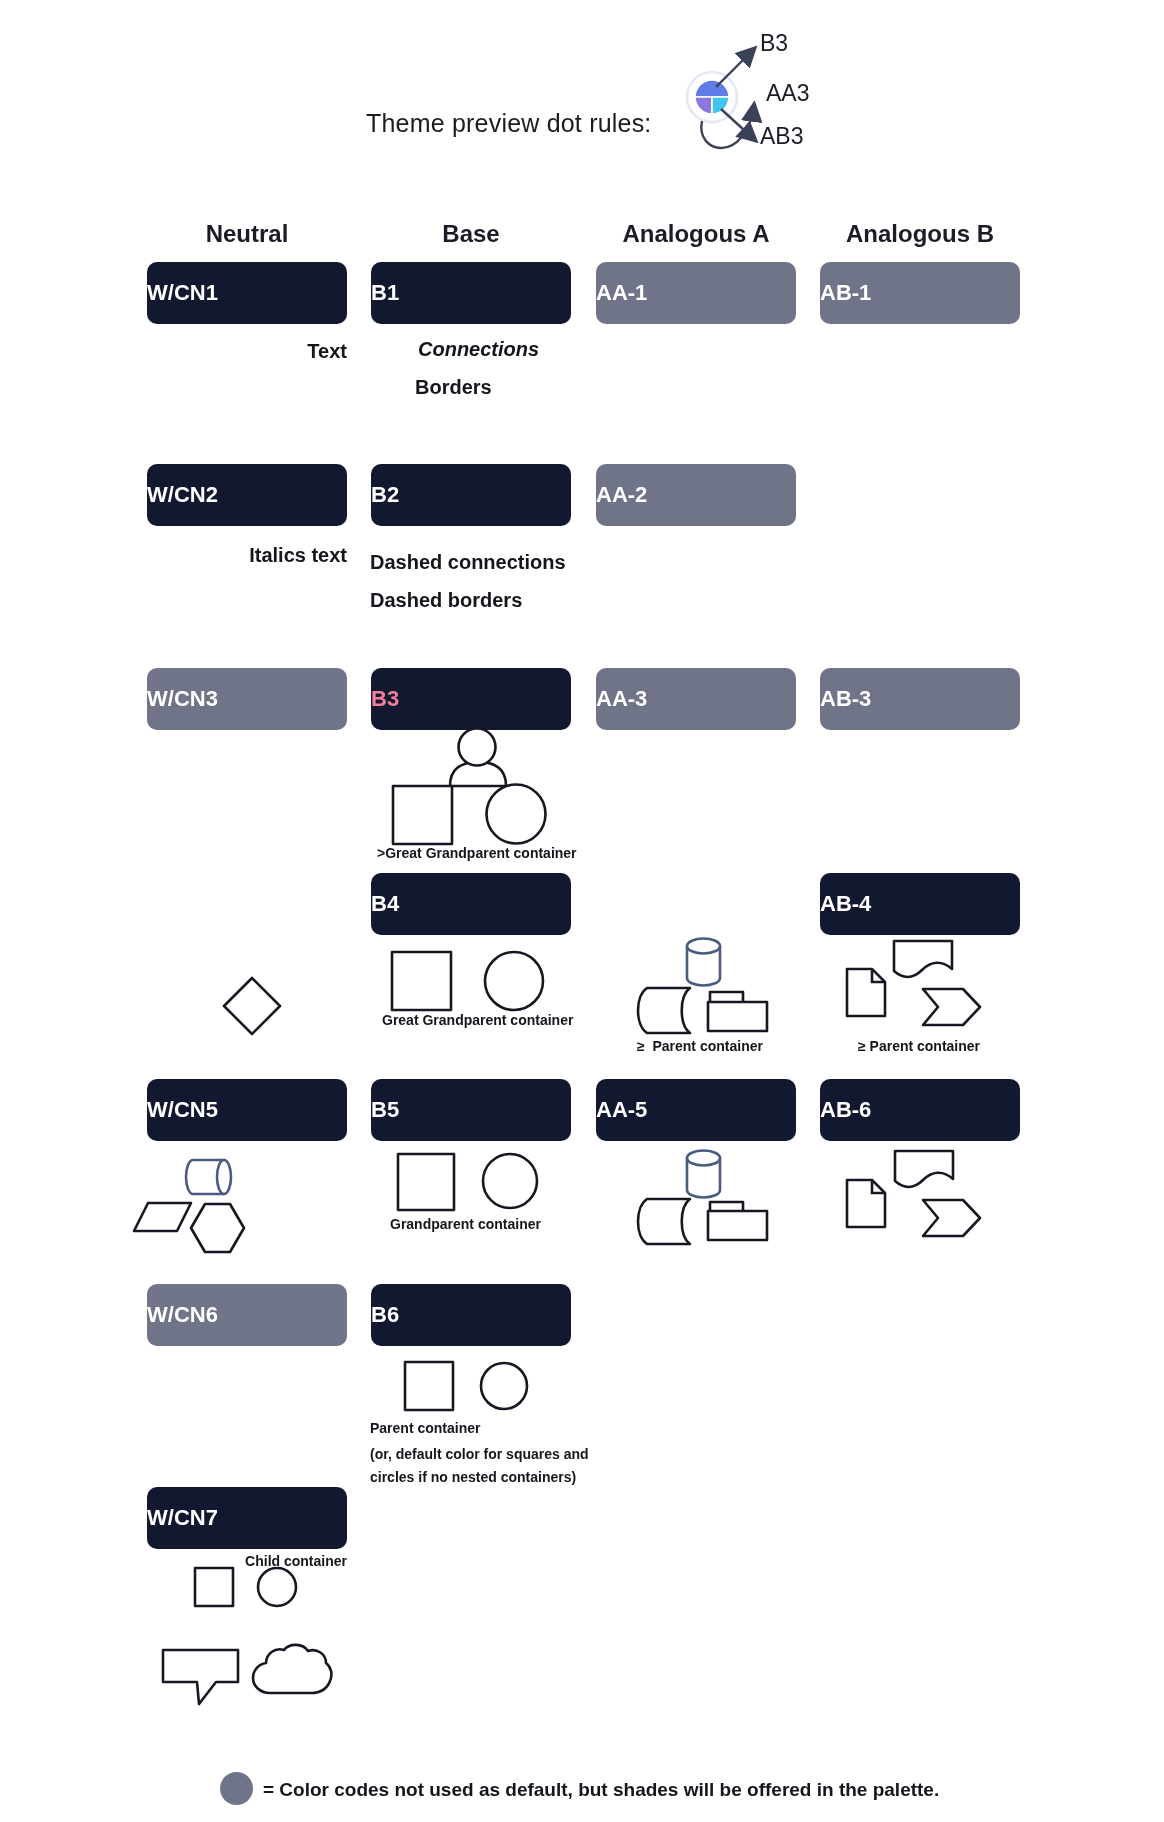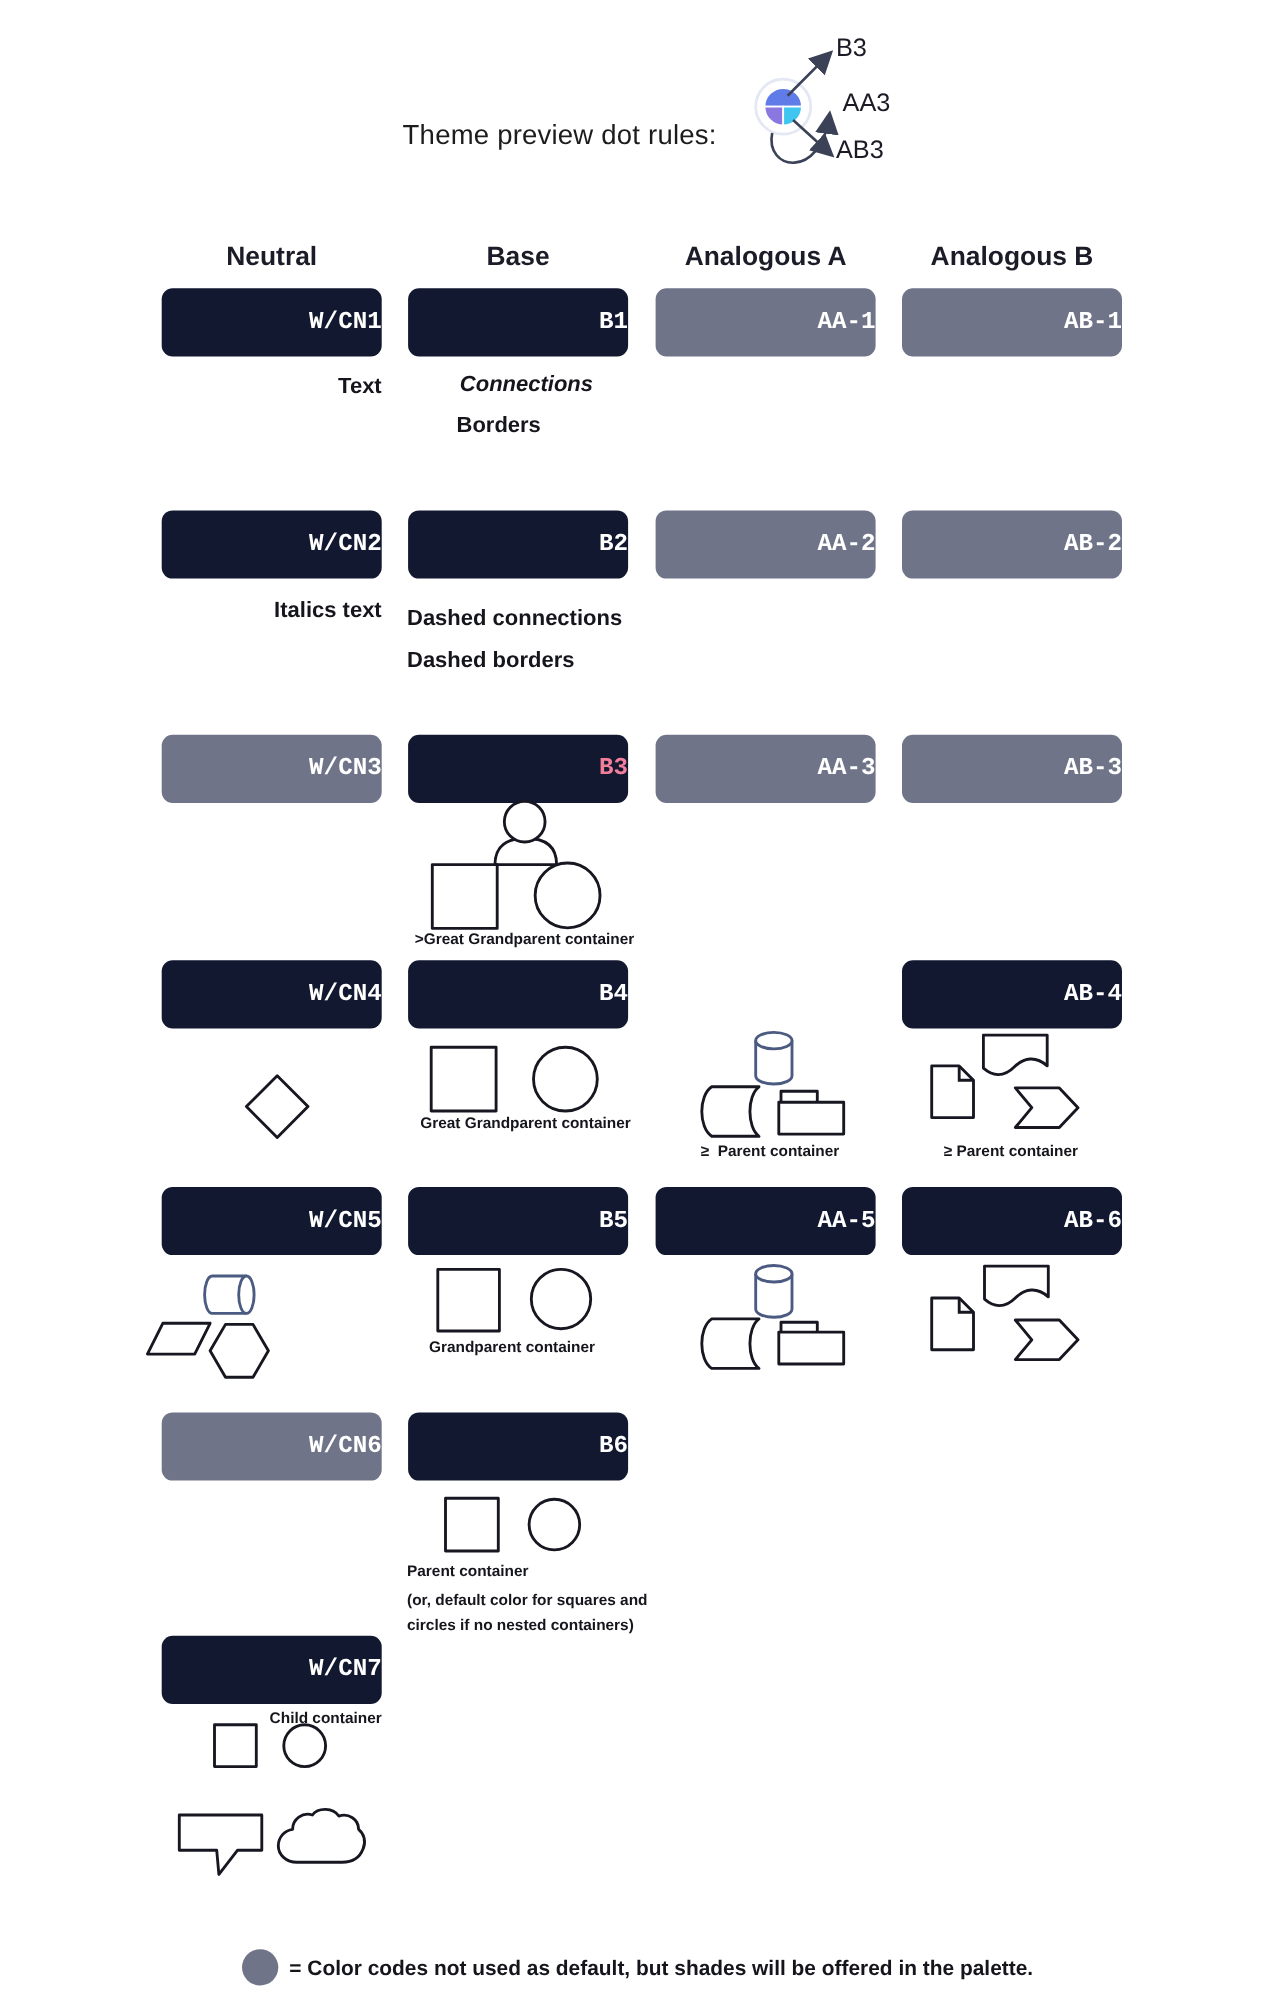--- a/index.html
+++ b/index.html
@@ -6,22 +6,22 @@
   .canvas{position:relative;width:1164px;height:1822px;background:#ffffff;overflow:hidden;
           font-family:"Liberation Sans","DejaVu Sans",sans-serif;color:#15151c;}
   .abs{position:absolute;}
 
   .page-title{left:366px;top:84px;font-size:25px;font-weight:400;color:#1c1c1c;letter-spacing:.2px;margin-top:25px;}
 
   .dot-label{font-size:23px;font-weight:400;color:#1b1b26;}
 
   .col-header{width:200px;text-align:center;font-size:24px;font-weight:700;color:#1c1c28;top:220px;}
 
-  .pill{width:200px;height:62px;border-radius:10px;text-align:right;line-height:62px;
-        font-size:22px;font-weight:700;color:#ffffff;font-family:Liberation Mono, monospace;}
+  .pill{width:200px;height:62px;border-radius:10px;text-align:left;line-height:62px;
+        font-size:22px;font-weight:700;color:#ffffff;}
   .pill.dark{background:#111830;}
   .pill.gray{background:#6f7489;}
   .pill .pink{color:#f27e9a;}
 
   .c1{left:147px;} .c2{left:371px;} .c3{left:596px;} .c4{left:820px;}
   .r1{top:262px;} .r2{top:464px;} .r3{top:668px;} .r4{top:873px;}
   .r5{top:1079px;} .r6{top:1284px;} .r7{top:1487px;}
 
   .cap{font-weight:700;color:#15151c;white-space:pre;}
   .cap-lg{font-size:20px;}
@@ -72,39 +72,37 @@
   <div class="abs pill dark c2 r1">B1</div>
   <div class="abs pill gray c3 r1">AA-1</div>
   <div class="abs pill gray c4 r1">AB-1</div>
   <div class="abs cap cap-lg center200 c1" style="top:340px;">Text</div>
   <div class="abs cap cap-lg" style="left:418px;top:338px;font-style:italic;">Connections</div>
   <div class="abs cap cap-lg" style="left:415px;top:376px;">Borders</div>
 
   <div class="abs pill dark c1 r2">W/CN2</div>
   <div class="abs pill dark c2 r2">B2</div>
   <div class="abs pill gray c3 r2">AA-2</div>
-  <div class="abs pill gray c4 r2">AB-2</div>
   <div class="abs cap cap-lg center200 c1" style="top:544px;">Italics text</div>
   <div class="abs cap cap-lg" style="left:370px;top:551px;">Dashed connections</div>
   <div class="abs cap cap-lg" style="left:370px;top:589px;">Dashed borders</div>
 
   <div class="abs pill gray c1 r3">W/CN3</div>
   <div class="abs pill dark c2 r3"><span class="pink">B3</span></div>
   <div class="abs pill gray c3 r3">AA-3</div>
   <div class="abs pill gray c4 r3">AB-3</div>
 
   <svg class="abs" style="left:365px;top:722px;" width="235" height="128" viewBox="0 0 235 128">
     <path class="shape" d="M 85 64 C 85 47, 96 40, 113 40 C 130 40, 141 47, 141 64 Z"></path>
     <circle class="shape" cx="112" cy="25" r="18.5"></circle>
     <rect class="shape" x="28" y="64" width="59" height="58"></rect>
     <circle class="shape" cx="151" cy="92" r="29.5"></circle>
   </svg>
   <div class="abs cap cap-sm" style="left:377px;top:845px;">&gt;Great Grandparent container</div>
 
-  <div class="abs pill dark c1 r4">W/CN4</div>
   <div class="abs pill dark c2 r4">B4</div>
   <div class="abs pill dark c4 r4">AB-4</div>
 
   <svg class="abs" style="left:222px;top:976px;" width="60" height="60" viewBox="0 0 60 60">
     <path class="shape" d="M 30 2 L 58 30 L 30 58 L 2 30 Z"></path>
   </svg>
 
   <svg class="abs" style="left:365px;top:948px;" width="235" height="64" viewBox="0 0 235 64">
     <rect class="shape" x="27" y="4" width="59" height="58"></rect>
     <circle class="shape" cx="149" cy="33" r="29"></circle>

